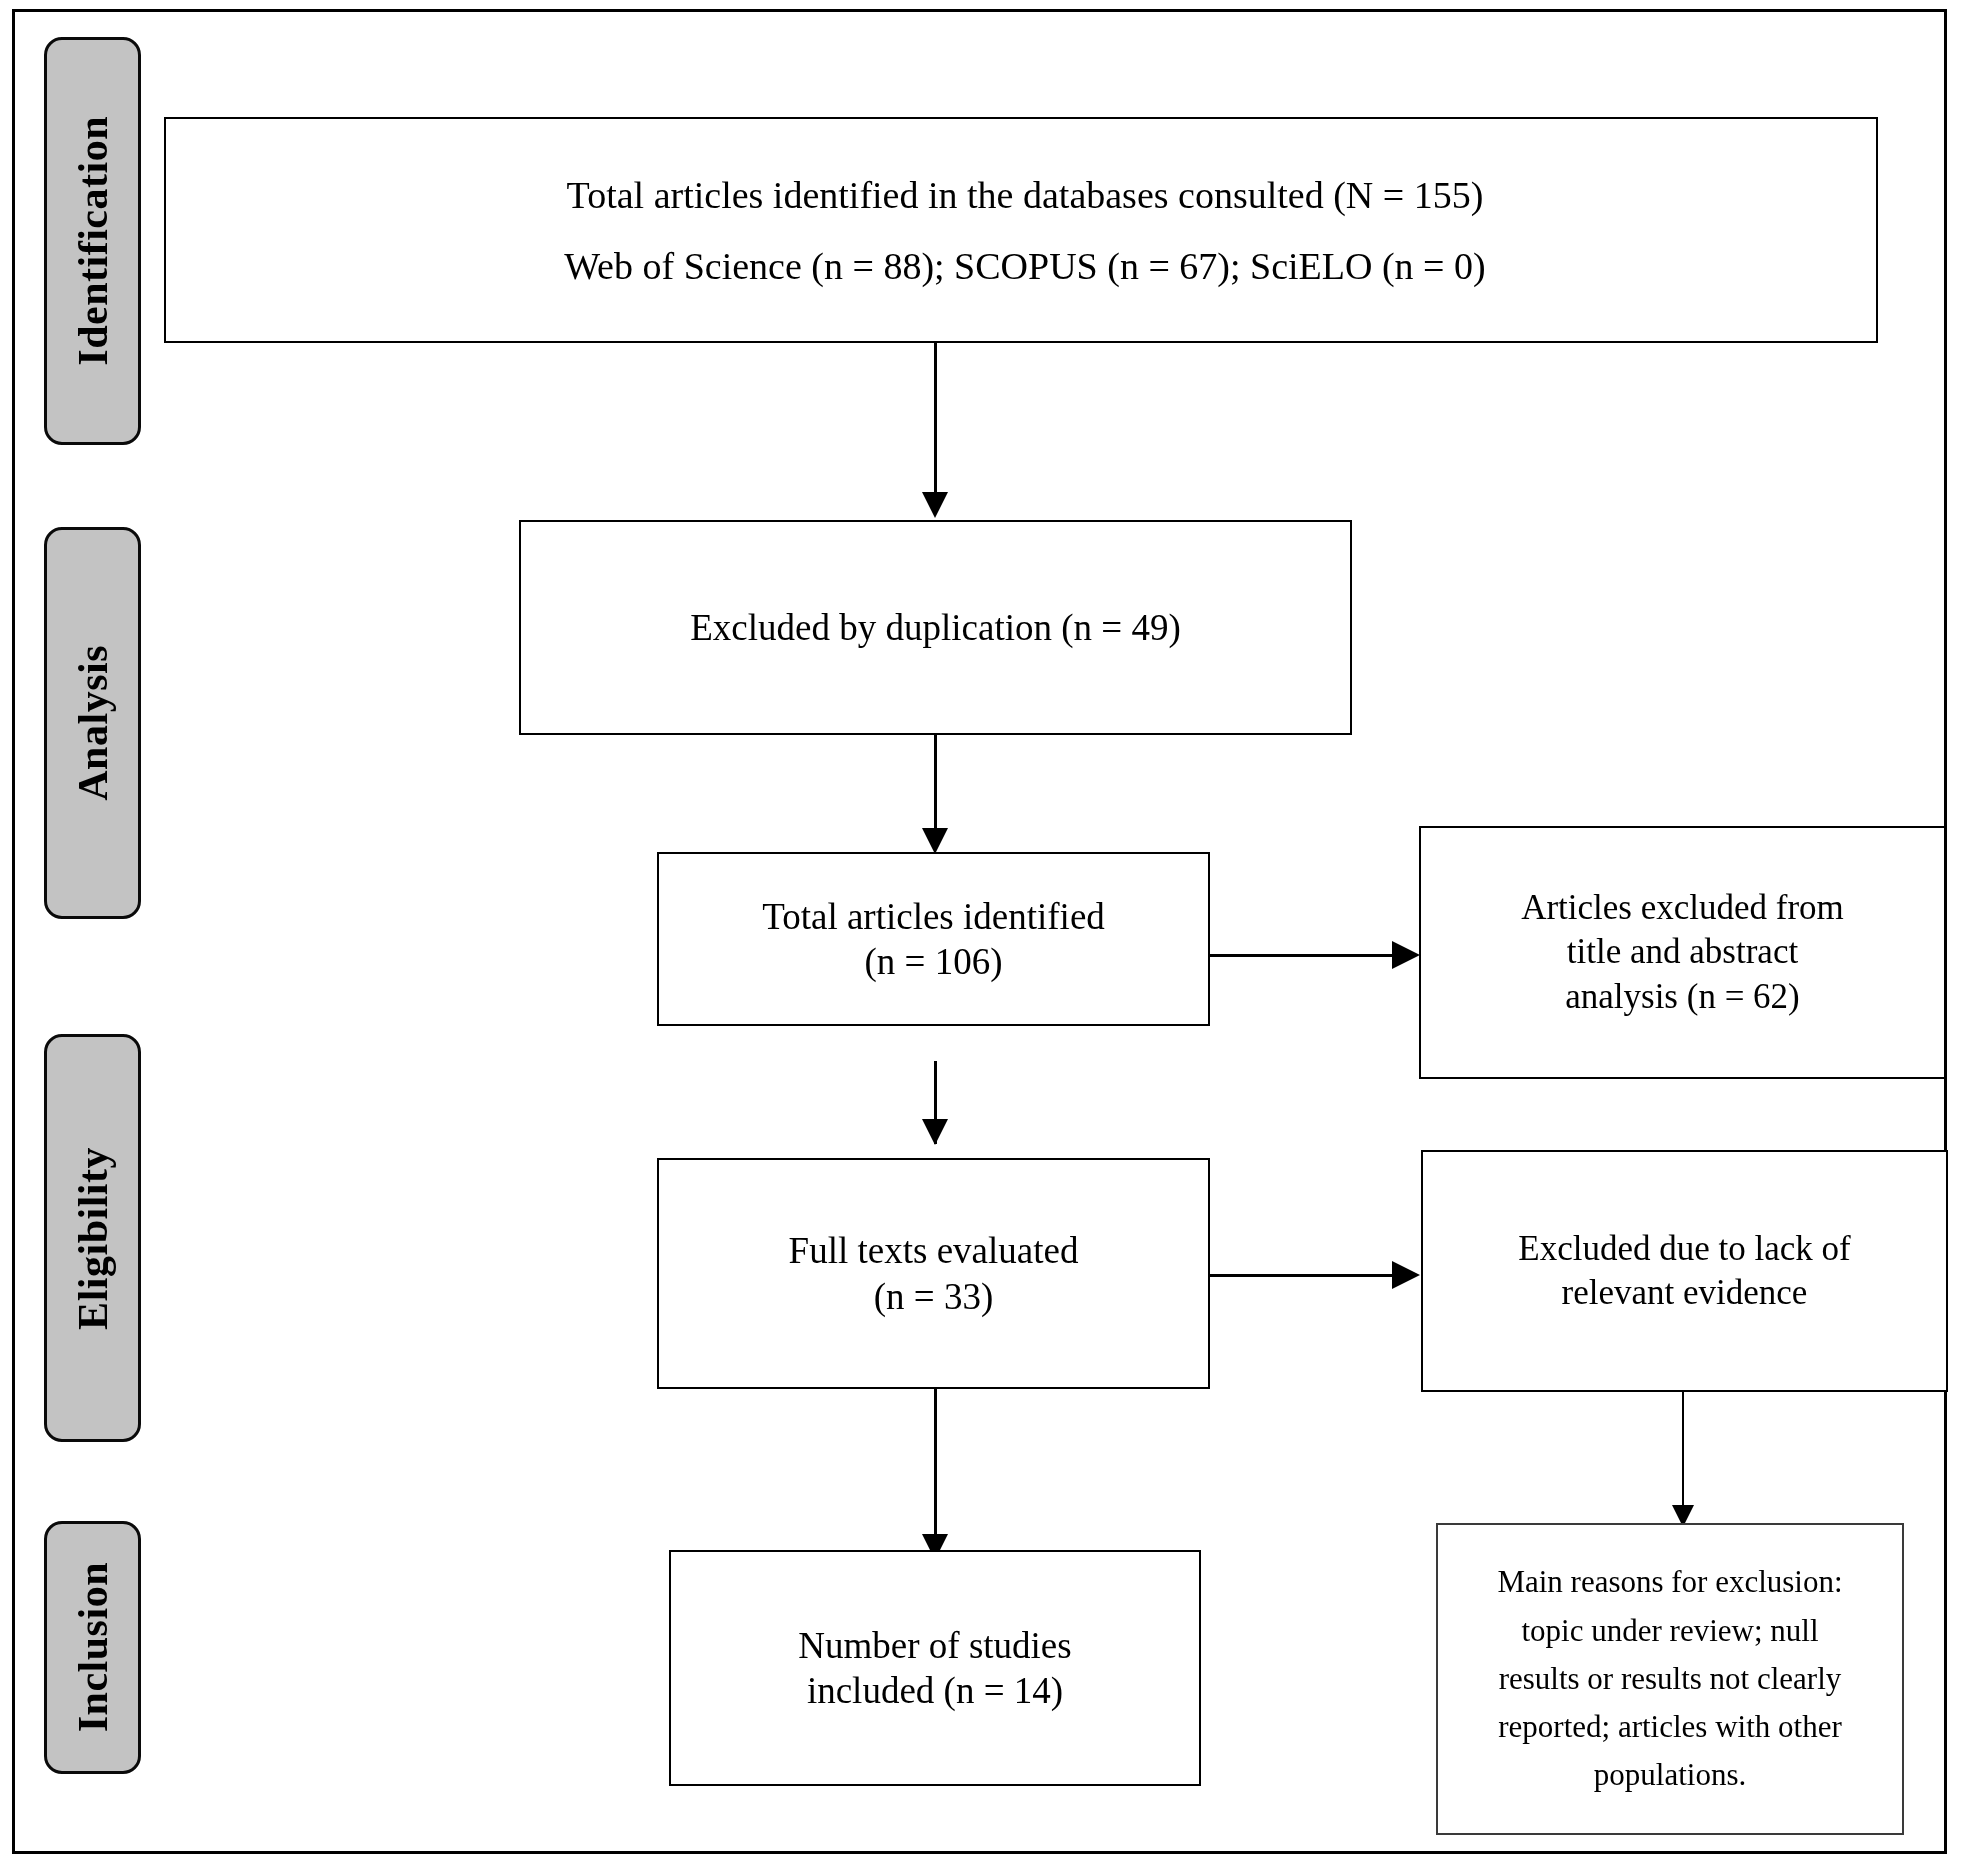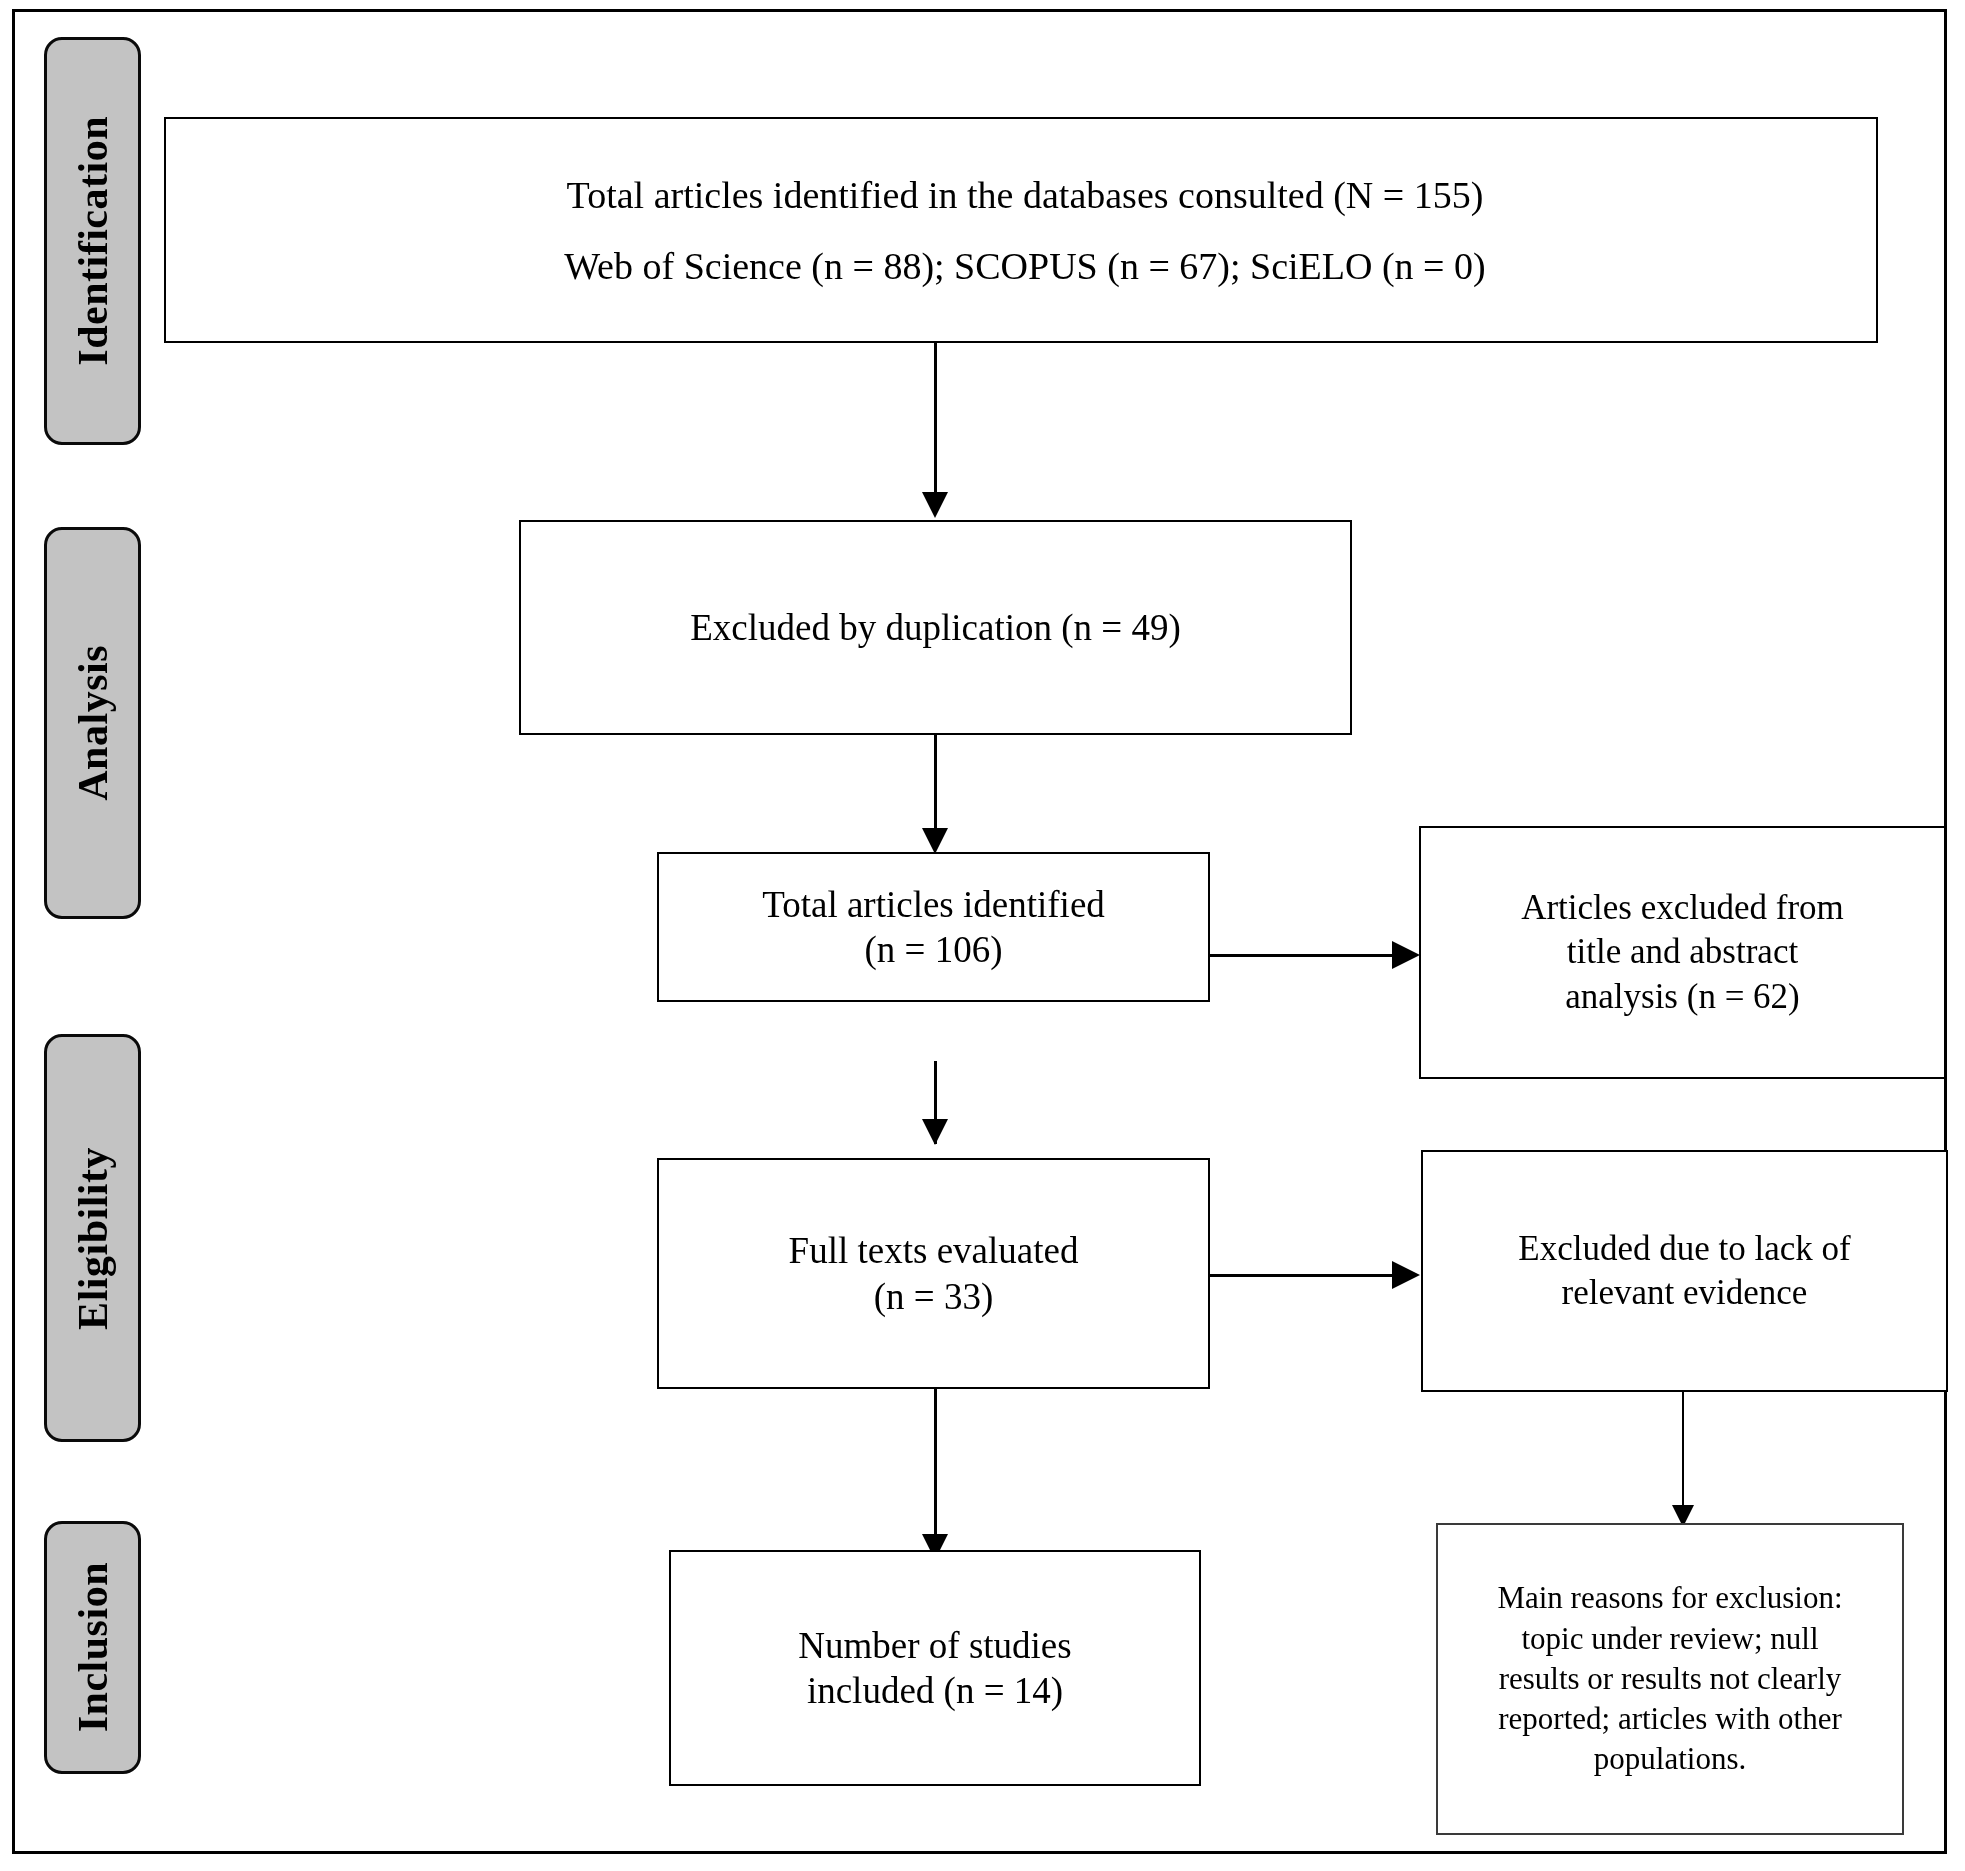--- a/index.html
+++ b/index.html
@@ -143,21 +143,21 @@
   <div class="v-line" style="left:934px; top:343px; width:2.7px; height:156px;"></div>
   <div class="arrow-down" style="left:922px; top:492px;"></div>
 
   <div class="flow-box box-mid" style="left:519px; top:520px; width:833px; height:215px;">
     <span class="line">Excluded by duplication (n = 49)</span>
   </div>
 
   <div class="v-line" style="left:934px; top:735px; width:2.7px; height:99px;"></div>
   <div class="arrow-down" style="left:922px; top:828px;"></div>
 
-  <div class="flow-box box-mid" style="left:657px; top:852px; width:553px; height:150px;">
+  <div class="flow-box box-mid" style="left:657px; top:852px; width:553px; height:174px;">
     <span class="line">Total articles identified</span>
     <span class="line">(n = 106)</span>
   </div>
 
   <div class="h-line" style="left:1210px; top:954px; width:193px; height:2.7px;"></div>
   <div class="arrow-right" style="left:1392px; top:941px;"></div>
 
   <div class="flow-box box-right-sm" style="left:1419px; top:826px; width:527px; height:253px;">
     <span class="line">Articles excluded from</span>
     <span class="line">title and abstract</span>
@@ -184,21 +184,21 @@
   <div class="arrow-down small" style="left:1672px; top:1505px;"></div>
 
   <div class="v-line" style="left:934px; top:1389px; width:2.7px; height:161px;"></div>
   <div class="arrow-down" style="left:922px; top:1534px;"></div>
 
   <div class="flow-box box-mid" style="left:669px; top:1550px; width:532px; height:236px;">
     <span class="line">Number of studies</span>
     <span class="line">included (n = 14)</span>
   </div>
 
-  <div class="flow-box box-reasons" style="left:1436px; top:1523px; width:468px; height:312px; border-width:2.1px; border-color:#3a3a3a;">
+  <div class="flow-box box-reasons" style="left:1436px; top:1523px; width:468px; height:312px; border-width:2.1px; border-color:#3a3a3a;gap:8px;">
     <span class="line">Main reasons for exclusion:</span>
     <span class="line">topic under review; null</span>
     <span class="line">results or results not clearly</span>
     <span class="line">reported; articles with other</span>
     <span class="line">populations.</span>
   </div>
 
 </div>
 
 

